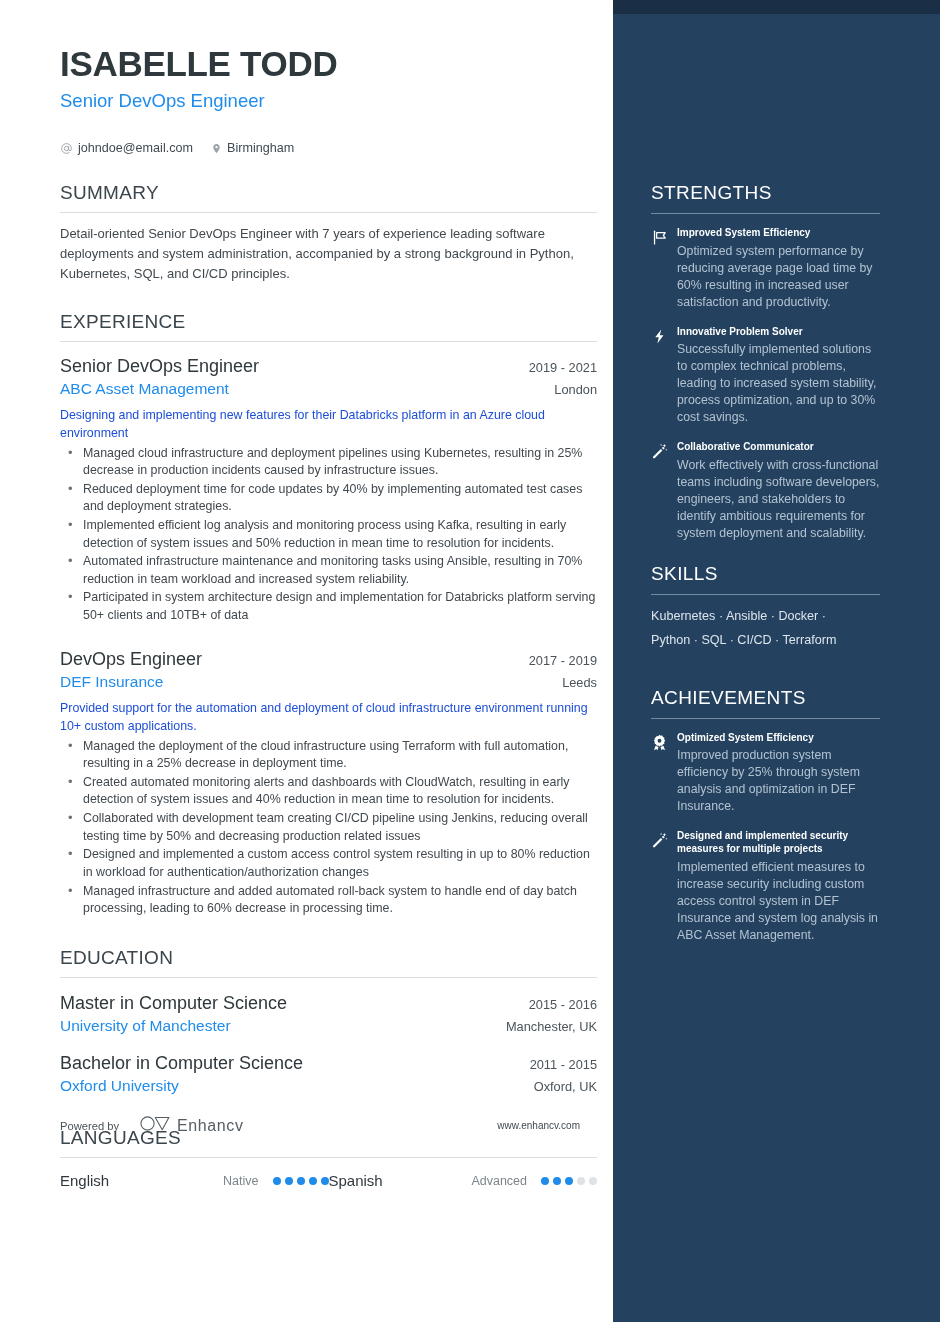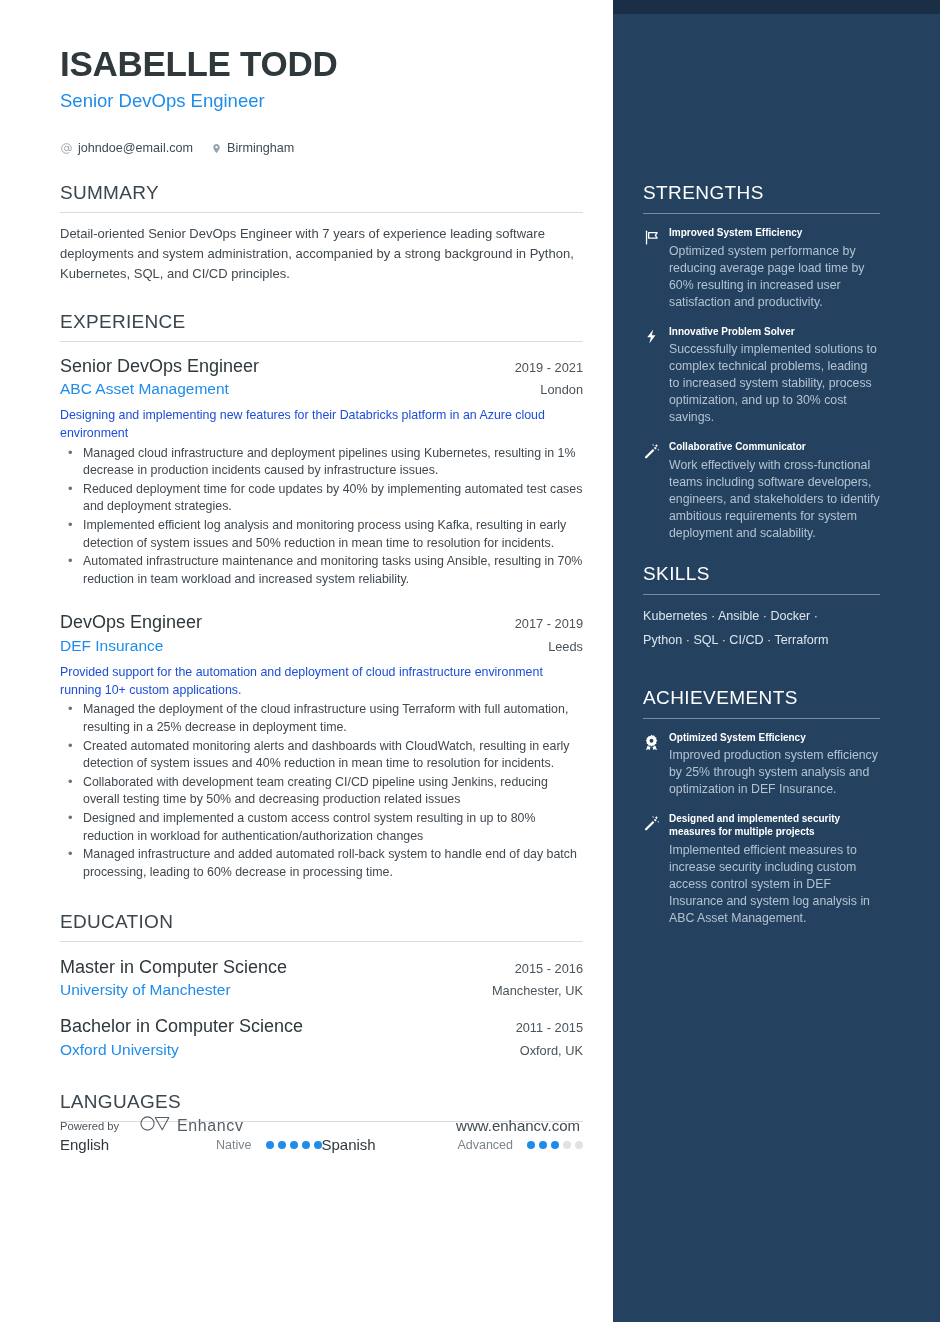--- a/index.html
+++ b/index.html
@@ -25,22 +25,21 @@
   }
   .sidebar-topbar {
     position: absolute;
     left: 0; top: 0;
     width: 327px; height: 14px;
     background: #1a2f45;
   }
   .sidebar-inner {
     position: absolute;
     left: 0; top: 14px; right: 0; bottom: 0;
-    padding: 0 60px 0 18px;
-    margin-left: 12px;
+    padding: 0 60px 0 38px;
   }
 
   .side-section { margin-top: 0; }
   .side-h {
     font-size: 19px;
     font-weight: 400;
     color: #ffffff;
     letter-spacing: 0.4px;
     padding-bottom: 9px;
   }
@@ -78,21 +77,21 @@
     color: #dde5ed;
     line-height: 1.3;
     margin-bottom: 8px;
   }
 
   
   .main {
     position: absolute;
     left: 0; top: 0;
     width: 613px; height: 1178px;
-    padding: 0 30px 0 60px;
+    padding: 0 16px 0 60px;
   }
   .name {
     font-size: 35px;
     font-weight: bold;
     color: #2f383d;
     letter-spacing: -0.3px;
     line-height: 1;
   }
   .role {
     font-size: 18.5px;
@@ -183,21 +182,21 @@
     align-items: center;
   }
   .powered { font-size: 11.2px; color: #4a545b; }
   .brand {
     display: flex; align-items: center; gap: 7px;
     margin-left: 20px;
   }
   .brand-name { font-size: 16px; color: #555e65; letter-spacing: 0.6px; }
   .site {
     margin-left: auto;
-    font-size: 15px;
+    font-size: 10px;
     color: #3f4a52;
   }
 </style>
 </head>
 <body>
 
 <div id="page">
 
   <div class="main">
 
@@ -240,24 +239,25 @@
         <div class="job-row">
           <div class="job-title">Senior DevOps Engineer</div>
           <div class="job-dates">2019 - 2021</div>
         </div>
         <div class="job-row">
           <div class="job-comp">ABC Asset Management</div>
           <div class="job-loc">London</div>
         </div>
         <div class="job-desc">Designing and implementing new features for their Databricks platform in an Azure cloud environment</div>
         <ul class="blist">
-          <li>Managed cloud infrastructure and deployment pipelines using Kubernetes, resulting in 1% decrease in production incidents caused by infrastructure issues.</li>
+          <li>Managed cloud infrastructure and deployment pipelines using Kubernetes, resulting in 25% decrease in production incidents caused by infrastructure issues.</li>
           <li>Reduced deployment time for code updates by 40% by implementing automated test cases and deployment strategies.</li>
           <li>Implemented efficient log analysis and monitoring process using Kafka, resulting in early detection of system issues and 50% reduction in mean time to resolution for incidents.</li>
           <li>Automated infrastructure maintenance and monitoring tasks using Ansible, resulting in 70% reduction in team workload and increased system reliability.</li>
+          <li>Participated in system architecture design and implementation for Databricks platform serving 50+ clients and 10TB+ of data</li>
         </ul>
       </div>
 
       <div class="job" style="margin-top:22px">
         <div class="job-row">
           <div class="job-title">DevOps Engineer</div>
           <div class="job-dates">2017 - 2019</div>
         </div>
         <div class="job-row">
           <div class="job-comp">DEF Insurance</div>

